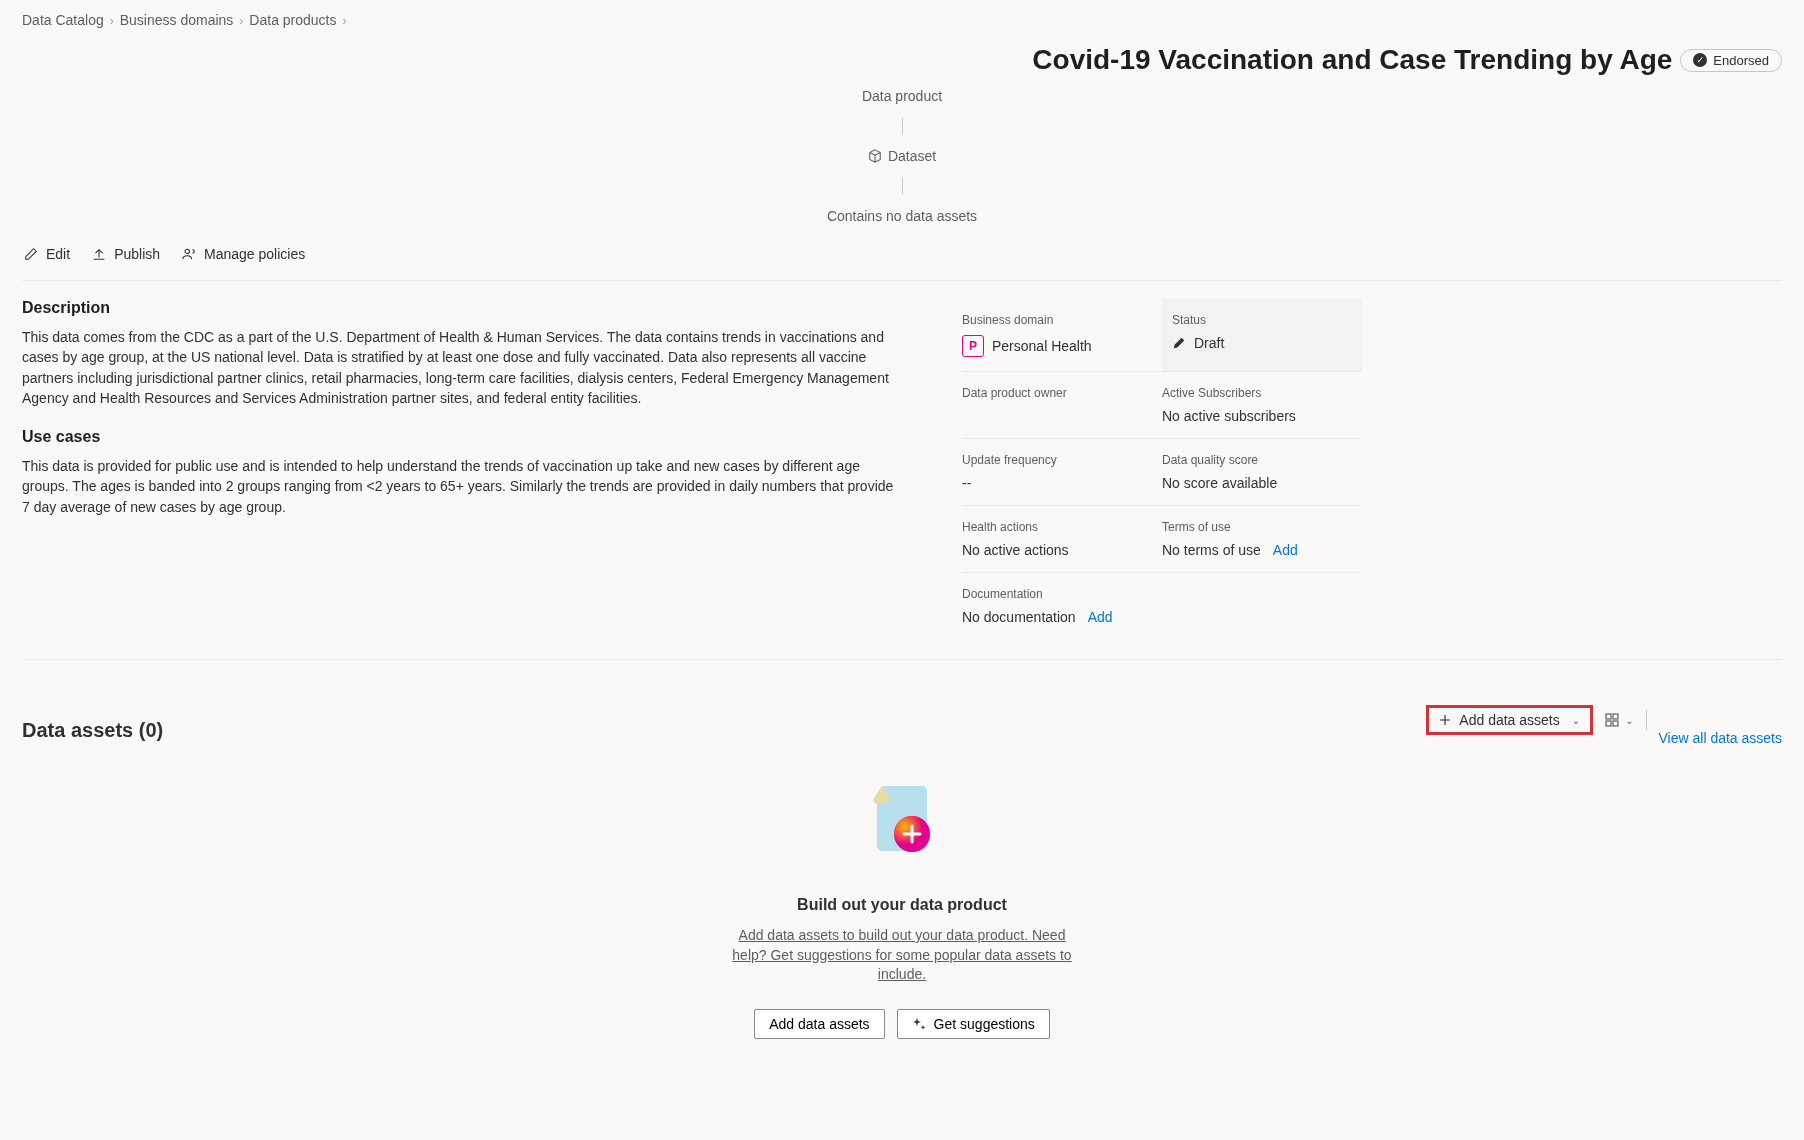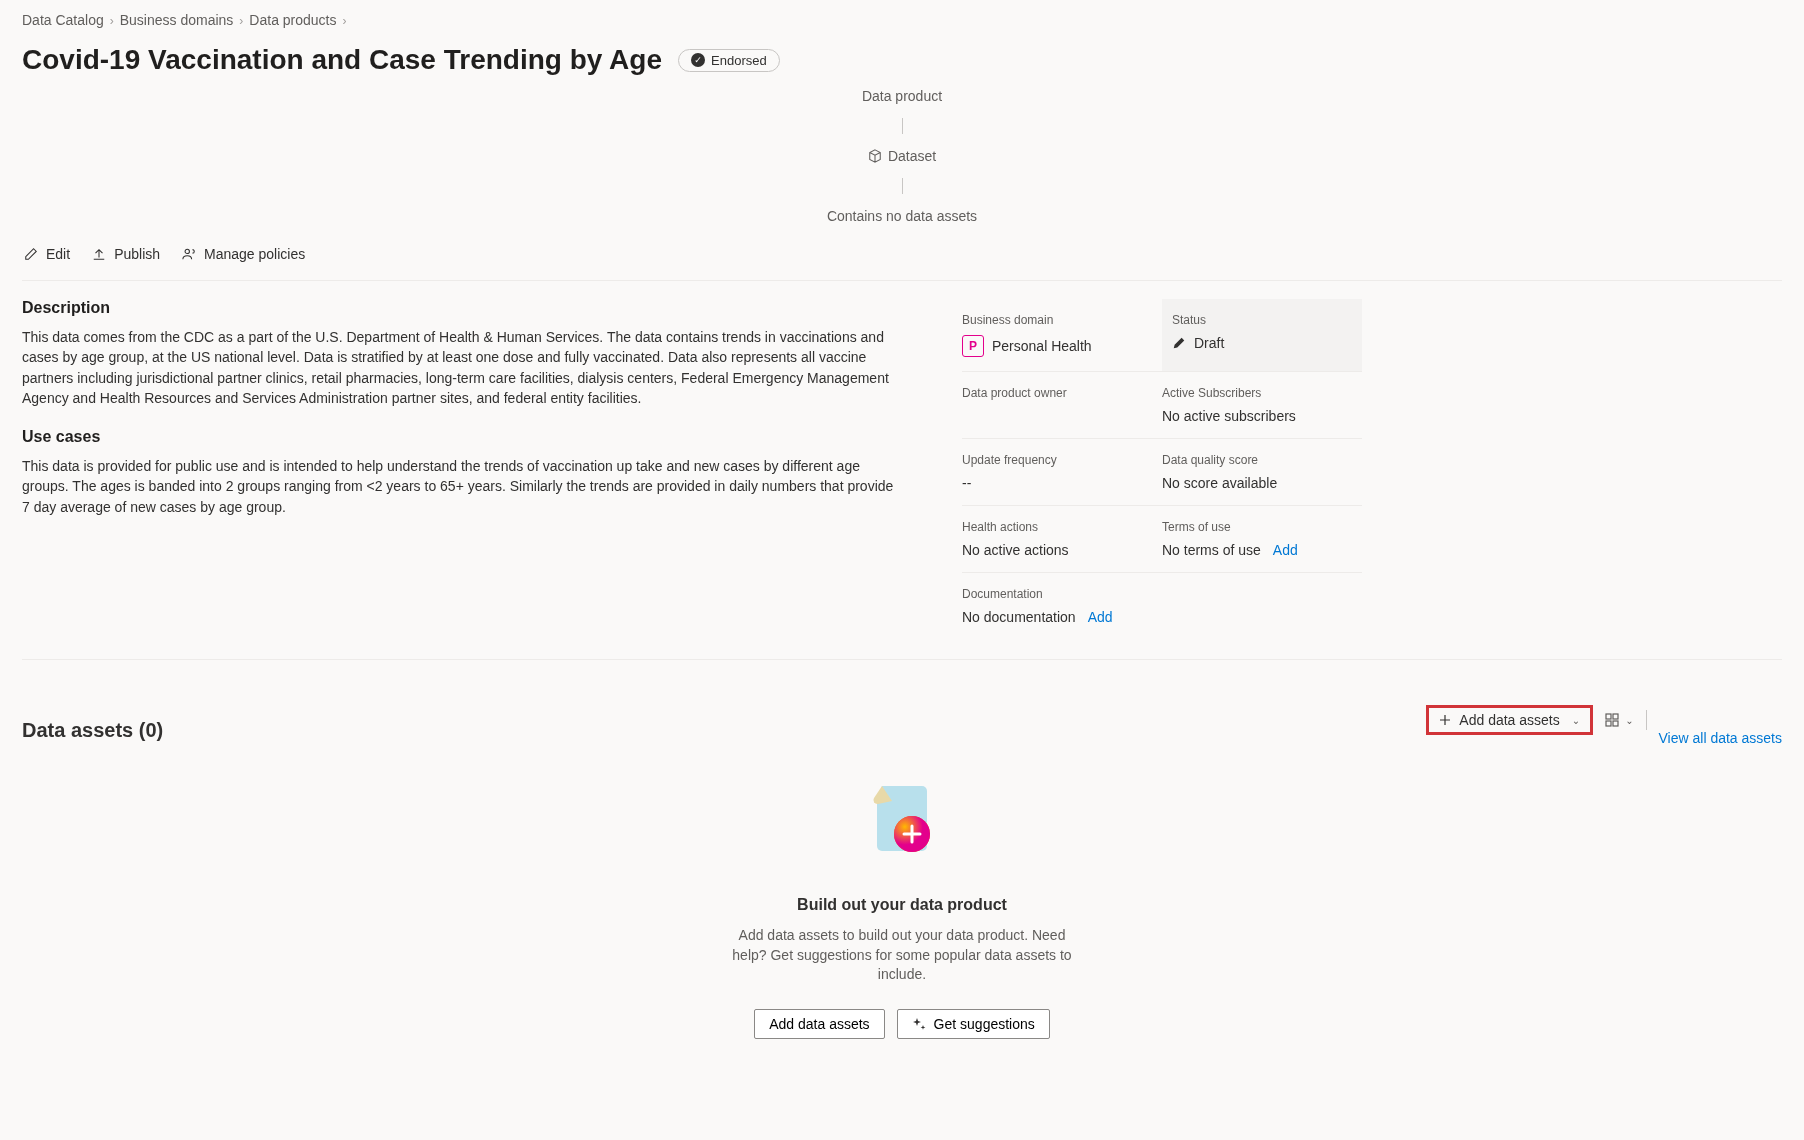--- a/index.html
+++ b/index.html
@@ -16,22 +16,23 @@
   gap: 6px;
   font-size: 14px;
   color: #605e5c;
   margin-bottom: 16px;
 }
 .breadcrumb a { color: #605e5c; text-decoration: none; cursor: pointer; }
 .breadcrumb .chevron { color: #a19f9d; font-size: 12px; }
 .title-row {
   display: flex;
   align-items: center;
-  gap: 16px;
+  gap: 8px;
   margin-bottom: 12px;
+  justify-content: flex-end;
 }
 .page-title {
   font-size: 28px;
   font-weight: 600;
   color: #201f1e;
 }
 .endorsed-badge {
   display: inline-flex;
   align-items: center;
   gap: 6px;
@@ -191,20 +192,21 @@
   font-size: 16px;
   font-weight: 600;
   margin-bottom: 12px;
 }
 .empty-text {
   font-size: 14px;
   color: #605e5c;
   max-width: 360px;
   margin: 0 auto 24px;
   line-height: 1.4;
+  text-decoration: underline;
 }
 .empty-buttons {
   display: flex;
   justify-content: center;
   gap: 12px;
 }
 .btn-outline {
   border: 1px solid #8a8886;
   background: white;
   border-radius: 2px;

